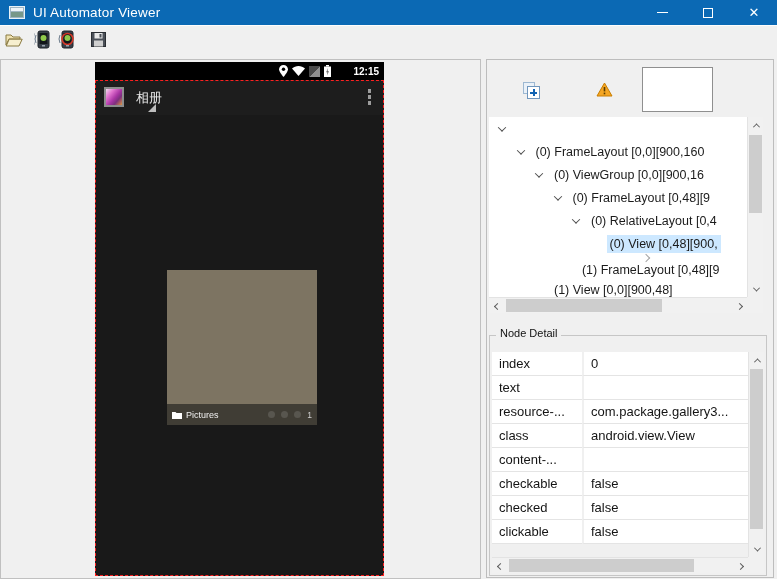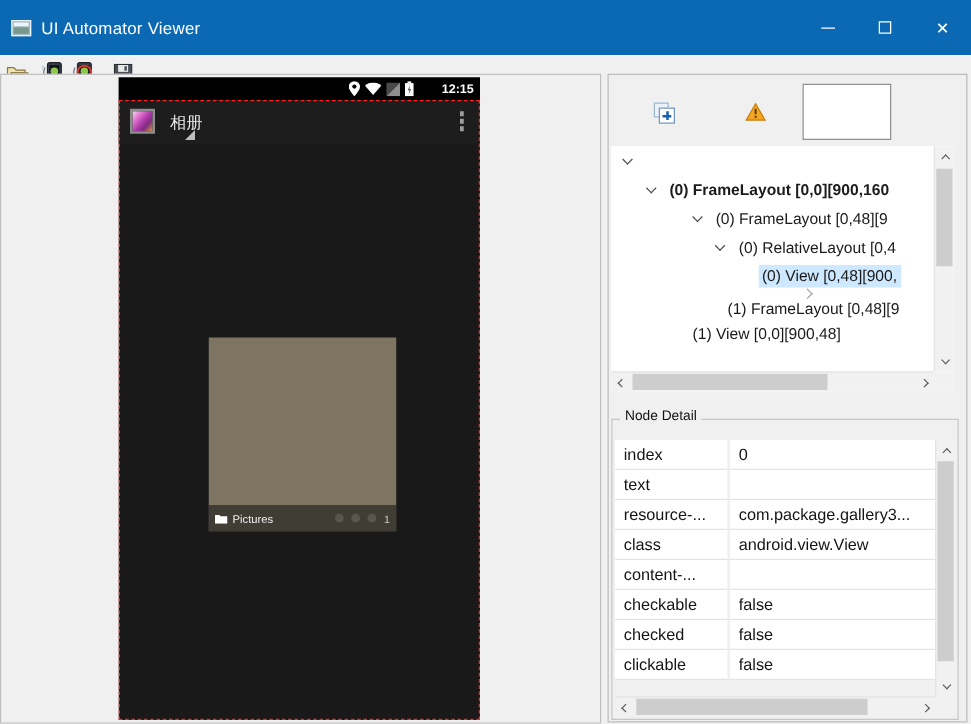--- a/index.html
+++ b/index.html
@@ -2,21 +2,21 @@
 <html><head>
 <meta charset="utf-8">
 <style>
   * { margin:0; padding:0; box-sizing:border-box; }
   html,body { width:777px; height:579px; overflow:hidden;
     font-family:"Liberation Sans", sans-serif; background:#f0f0f0; }
 
   .window { position:relative; width:777px; height:579px; background:#f0f0f0; }
 
   
-  .titlebar { height:44px; background:#0b69b4; display:flex; align-items:center; color:#fff; }
+  .titlebar { height:25px; background:#0b69b4; display:flex; align-items:center; color:#fff; }
   .titlebar .appicon { width:16px; height:13px; margin:0 8px 0 9px; position:relative;
     background:#9fb6c4; border:1px solid #e8f2f8; }
   .titlebar .appicon::before { content:""; position:absolute; left:1px; top:1px; right:1px; height:3px; background:#eef4f8; }
   .titlebar .appicon::after  { content:""; position:absolute; left:1px; top:5px; right:1px; bottom:1px; background:#77988a; }
   .title-text { font-size:13.5px; letter-spacing:.2px; }
   .win-controls { margin-left:auto; display:flex; height:31px; }
   .win-btn { width:46px; height:31px; display:flex; align-items:center; justify-content:center; cursor:default; }
   .glyph-min { width:11px; height:1px; background:#fff; display:block; }
   .glyph-max { width:10px; height:10px; border:1px solid #fff; display:block; }
   .glyph-close { font-size:13px; color:#fff; line-height:1; }
@@ -241,23 +241,27 @@
         </svg>
       </div>
       <div class="tree-toolbar-btn btn-whitebox"></div>
 
       <div class="tree-view">
         <div class="tree-rows" id="tree-rows">
             <div class="tree-row" style="padding-left: 10px;">
               <span class="chev expanded"></span>
               <span class="tree-label"></span>
             </div>
-            <div class="tree-row" style="padding-left: 28.5px; font-weight: bold;">
+            <div class="tree-row" style="padding-left: 28.5px;">
               <span class="chev expanded"></span>
               <span class="tree-label">(0) FrameLayout [0,0][900,160</span>
+            </div>
+            <div class="tree-row" style="padding-left: 47px;">
+              <span class="chev expanded"></span>
+              <span class="tree-label">(0) ViewGroup [0,0][900,16</span>
             </div>
             <div class="tree-row" style="padding-left: 65.5px;">
               <span class="chev expanded"></span>
               <span class="tree-label">(0) FrameLayout [0,48][9</span>
             </div>
             <div class="tree-row" style="padding-left: 84px;">
               <span class="chev expanded"></span>
               <span class="tree-label">(0) RelativeLayout [0,4</span>
             </div>
             <div class="tree-row selected" style="padding-left: 102.5px;">

